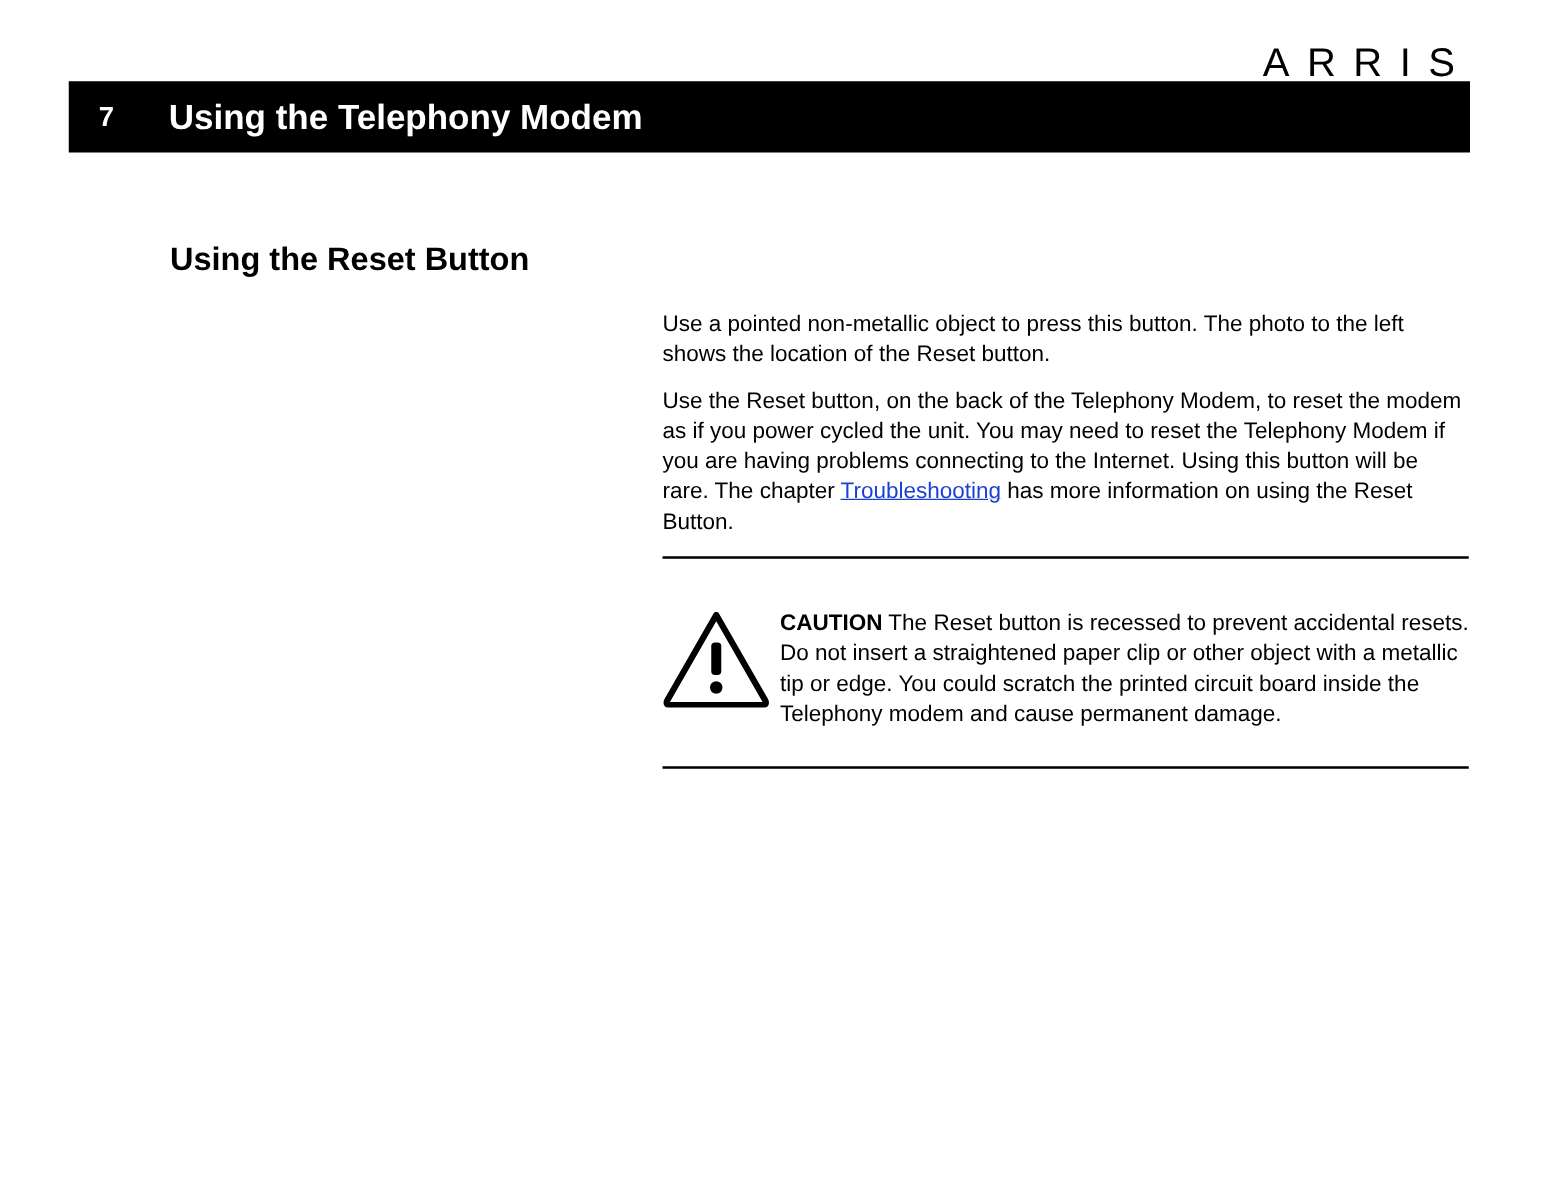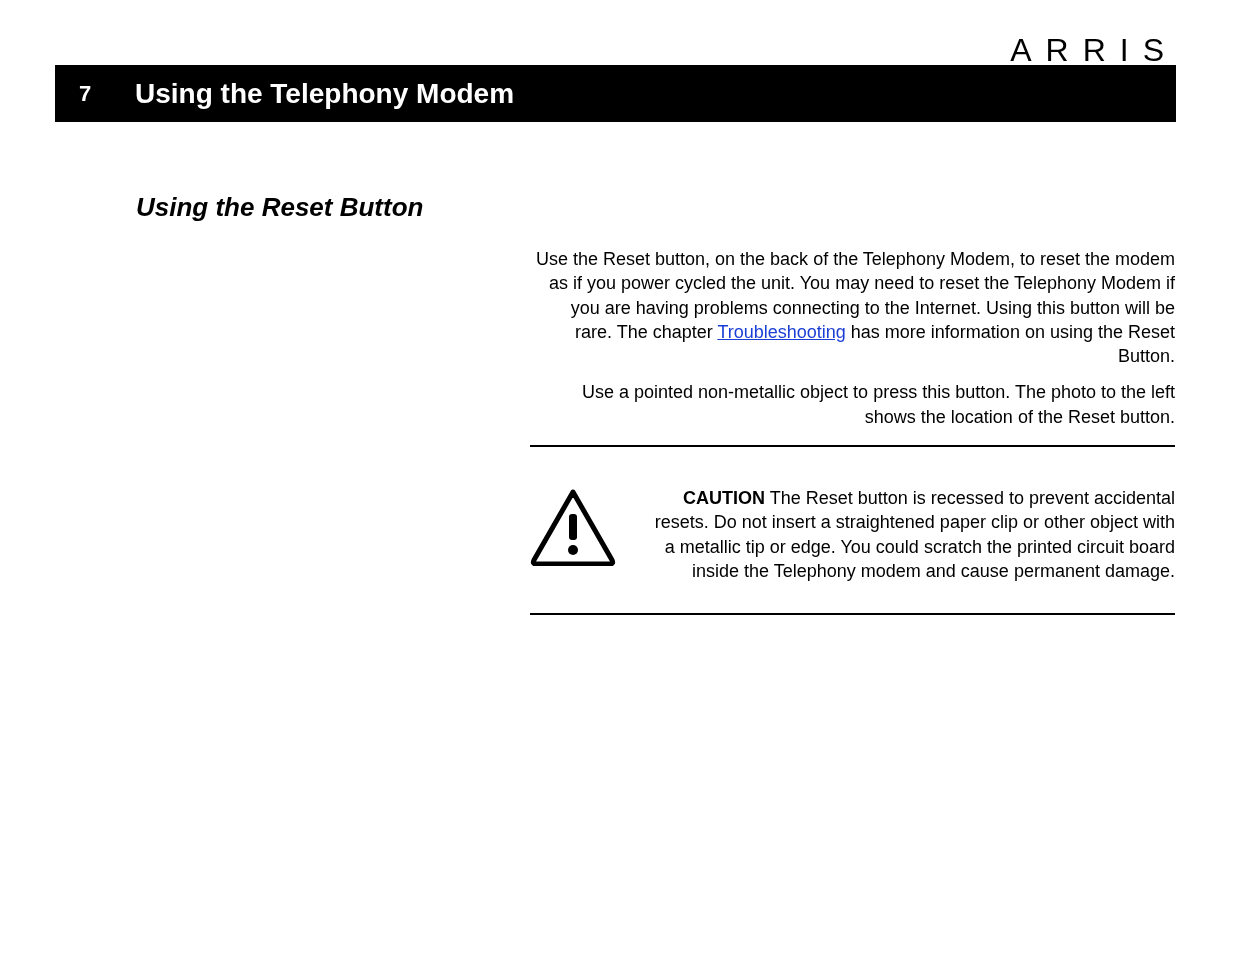--- a/index.html
+++ b/index.html
@@ -1,50 +1,50 @@
 <!DOCTYPE html>
 <html><head>
 <meta charset="utf-8">
 <style>
   * { box-sizing: border-box; margin: 0; padding: 0; }
   html, body { width: 1235px; height: 954px; background: #fff; font-family: Arial, Helvetica, sans-serif; color: #000; }
-  .page { position: relative; width: 1235px; height: 936px; text-align: right; }
+  .page { position: relative; width: 1235px; height: 936px; }
   .logo { position: absolute; top: 32px; right: 57px; font-size: 32px; font-weight: 400; letter-spacing: 14px; font-family: "Arial Narrow", Arial, sans-serif; }
   .blackbar { position: absolute; top: 65px; left: 55px; right: 59px; height: 57px; background: #000; color: #fff; display: flex; align-items: center; }
   .blackbar .page-number { position: absolute; left: 24px; font-size: 22px; font-weight: 700; }
   .blackbar .page-title { position: absolute; left: 80px; font-size: 28px; font-weight: 700; }
-  .section-heading { position: absolute; left: 136px; top: 192px; font-size: 26px; font-weight: 700; font-style: italic; }
+  .section-heading { position: absolute; left: 136px; top: 192px; font-size: 26px; font-weight: 700; }
   .body { position: absolute; left: 530px; right: 60px; top: 247px; font-size: 18px; line-height: 1.35; }
   .body p { margin-bottom: 12px; }
   .link { color: #1a3fd6; text-decoration: underline; cursor: pointer; }
   .rule { border: none; border-top: 2.5px solid #000; margin: 16px 0 10px 0; }
-  .warning-row { display: flex; align-items: flex-start; gap: 24px; padding: 6px 0 14px 0; margin-top: 33px; }
+  .warning-row { display: flex; align-items: flex-start; gap: 8px; padding: 6px 0 14px 0; margin-top: 33px; }
   .warning-icon { flex: 0 0 auto; margin-top: 2px; }
   .warning-text { font-size: 18px; line-height: 1.35; }
   .warning-text .caution-label { font-weight: 700; }
 </style>
 </head>
 <body>
 <div class="page">
   <div class="logo">ARRIS</div>
 
   <div class="blackbar">
     <span class="page-number">7</span>
     <span class="page-title">Using the Telephony Modem</span>
   </div>
 
   <div class="section-heading">Using the Reset Button</div>
 
   <div class="body">
+    <p>Use a pointed non-metallic object to press this button. The photo to the left shows the location of the Reset button.</p>
     <p>
       <span>Use the Reset button, on the back of the Telephony Modem, to reset the modem as if you power cycled the unit. You may need to reset the Telephony Modem if you are having problems connecting to the Internet. Using this button will be rare. The chapter </span>
       <a class="link">Troubleshooting</a>
       <span> has more information on using the Reset Button.</span>
     </p>
-    <p>Use a pointed non-metallic object to press this button. The photo to the left shows the location of the Reset button.</p>
 
     <hr class="rule">
 
     <div class="warning-row">
       <span class="warning-icon">
         <svg width="86" height="78" viewBox="0 0 86 78">
           <path d="M43 4 L82 72 Q84 76 80 76 L6 76 Q2 76 4 72 Z" fill="none" stroke="#000" stroke-width="5" stroke-linejoin="round"></path>
           <rect x="39" y="26" width="8" height="26" rx="3" fill="#000"></rect>
           <circle cx="43" cy="62" r="5" fill="#000"></circle>
         </svg>

